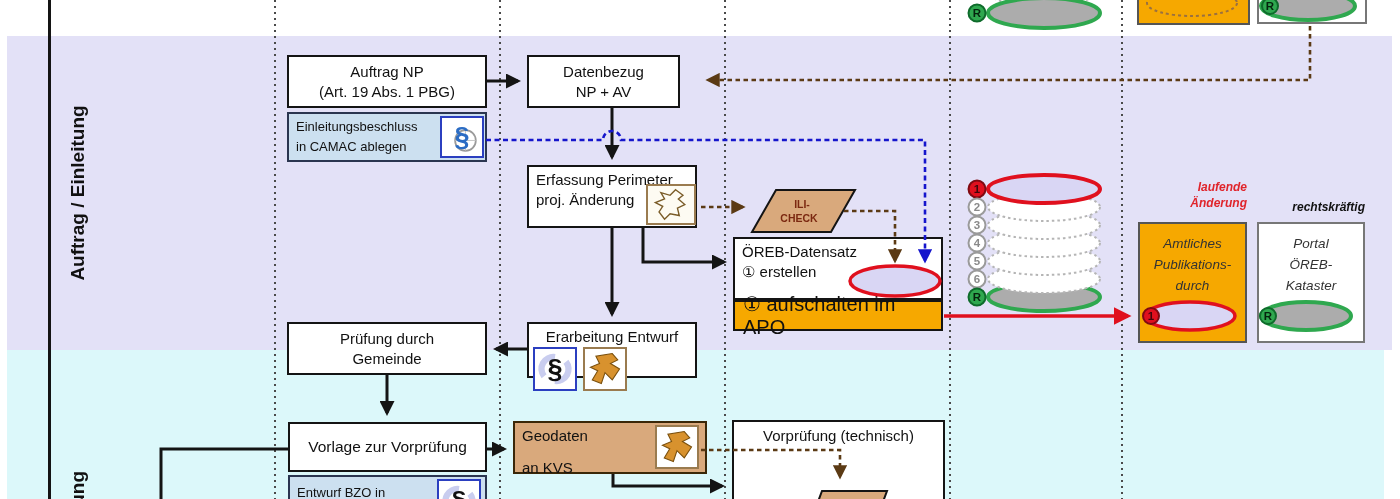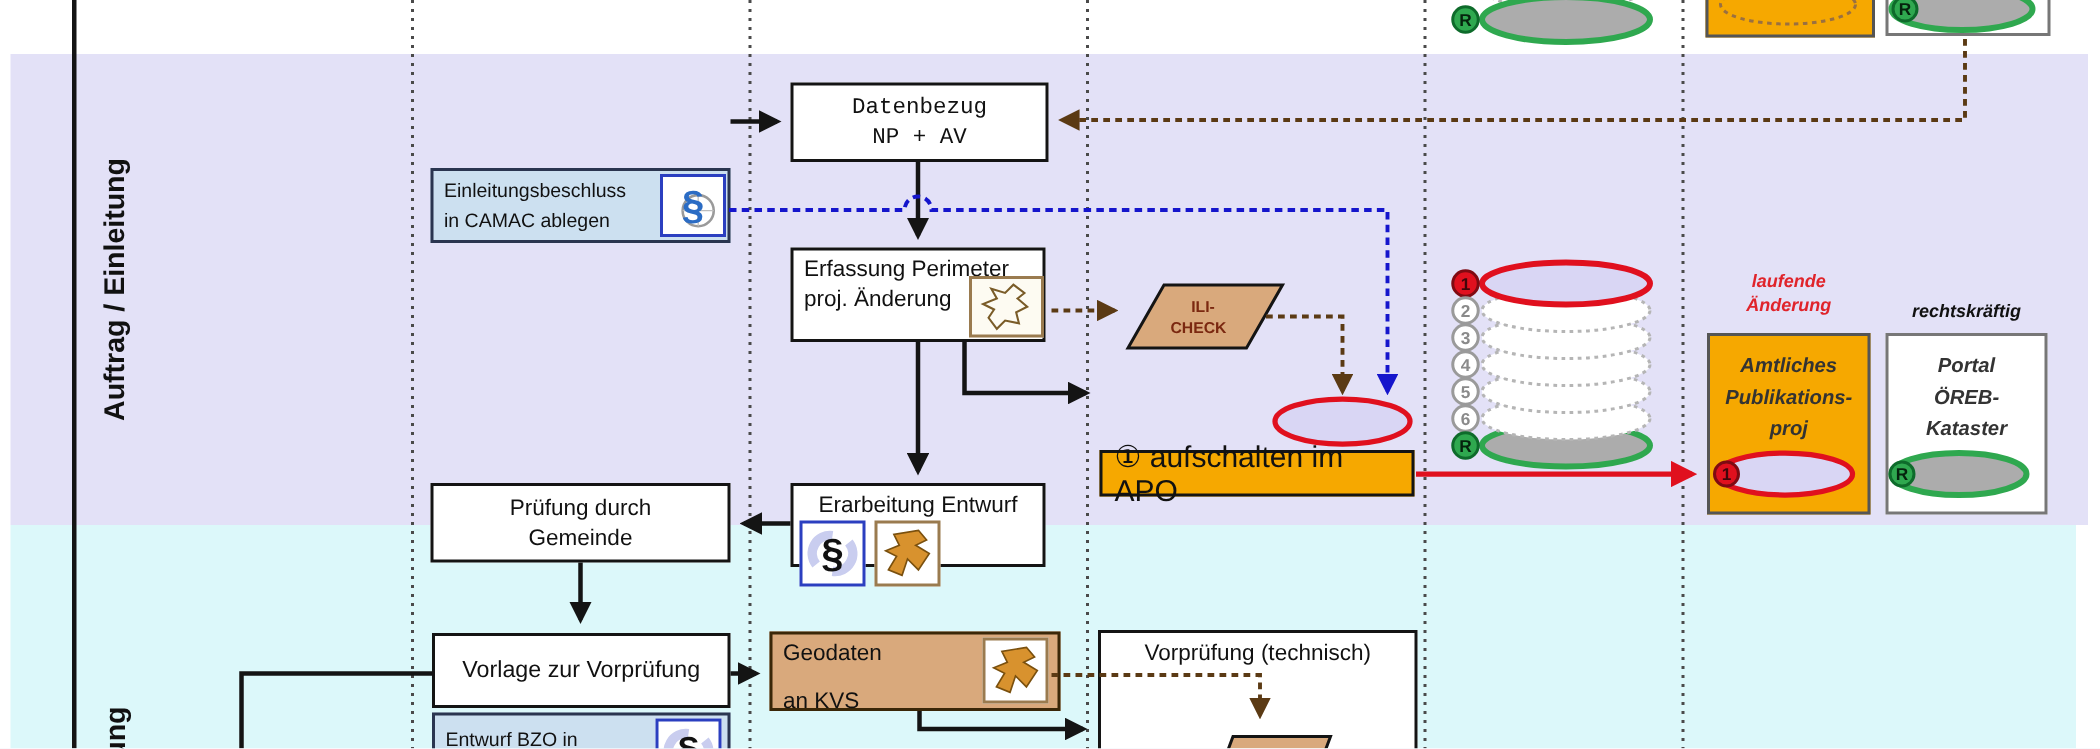--- a/index.html
+++ b/index.html
@@ -15,24 +15,24 @@
   .lane-label span{transform:rotate(-90deg);white-space:nowrap;font-weight:bold;font-size:19px;}
   .box{position:absolute;box-sizing:border-box;background:#fff;border:2.5px solid #141414;
        display:flex;flex-direction:column;align-items:center;justify-content:center;
        font-size:15px;line-height:1.3;text-align:center;z-index:3;}
   .box.left-text{align-items:flex-start;text-align:left;padding-left:7px;justify-content:flex-start;padding-top:3px;}
   .doc{background:#CCE0F0;border-width:2px;border-color:#2a3550;font-size:13px;line-height:1.55;z-index:3;}
   .tan{background:#D9A97C;border:2px solid #3a2708;gap:12px;}
   .orangebox{background:#F6A800;}
   .apo-bar{position:absolute;box-sizing:border-box;background:#F6A800;border:2.5px solid #141414;
            display:flex;align-items:center;padding-left:8px;font-size:20px;z-index:3;}
-  .pubbox{border:2px solid #555;font-style:italic;font-weight:bold;font-size:13.5px;color:#333;
+  .pubbox{border:2px solid #555;font-style:italic;font-weight:normal;font-size:13.5px;color:#333;
           justify-content:flex-start;padding-top:10px;line-height:1.55;}
   .portalbox{border-color:#777;text-align:right;}
-  .note{position:absolute;text-align:center;font-style:italic;font-weight:bold;font-size:12px;line-height:1.3;z-index:3;}
+  .note{position:absolute;text-align:right;font-style:italic;font-weight:bold;font-size:12px;line-height:1.3;z-index:3;}
   .icon{position:absolute;box-sizing:border-box;background:#fff;z-index:6;}
   .blue-icon{border:2px solid #2B3FC0;}
   .tan-icon{border:2px solid #9a7b4f;}
   .icon svg{position:absolute;inset:0;width:100%;height:100%;}
   .glyph{position:absolute;inset:0;display:flex;align-items:center;justify-content:center;
          font-weight:bold;font-size:27px;z-index:2;}
   .glyph.blue{color:#2B6CC4;}
   .overlay{position:absolute;left:0;top:0;z-index:8;pointer-events:none;}
 </style>
 </head>
@@ -53,47 +53,55 @@
   <div class="lane-label" style="top:36px;height:314px;">
     <span>Auftrag / Einleitung</span>
   </div>
   <div class="lane-label" style="top:472px;height:100px;">
     <span>Vorprüfung</span>
   </div>
 
   <div class="box orangebox pubbox" style="left:1137px;top:-30px;width:113px;height:55px;"></div>
   <div class="box portalbox" style="left:1257px;top:-30px;width:110px;height:54px;border-width:2px;"></div>
 
+  <div class="box" style="left:287px;top:55px;width:200px;height:53px;">
+    <span>Auftrag NP</span>
+    <span>(Art. 19 Abs. 1 PBG)</span>
+  </div>
   <div class="box doc left-text" style="left:287px;top:112px;width:200px;height:50px;">
     <span>Einleitungsbeschluss</span>
     <span>in CAMAC ablegen</span>
   </div>
   <div class="icon blue-icon" style="left:440px;top:116px;width:44px;height:42px;">
     <svg viewBox="0 0 44 44">
       <circle cx="26" cy="26" r="12" fill="none" stroke="#9a9a9a" stroke-width="2"></circle>
       <path d="M14 26 H38 M26 14 V38" stroke="#bdbdbd" stroke-width="1"></path>
     </svg>
     <span class="glyph blue">§</span>
   </div>
 
-  <div class="box" style="left:527px;top:55px;width:172px;height:53px;font-family:Liberation Mono, monospace;">
+  <div class="box" style="left:527px;top:55px;width:153px;height:53px;">
     <span>Datenbezug</span>
     <span>NP + AV</span>
   </div>
 
   <div class="box left-text" style="left:527px;top:165px;width:170px;height:63px;">
     <span>Erfassung Perimeter</span>
     <span>proj. Änderung</span>
   </div>
   <div class="icon tan-icon" style="left:646px;top:184px;width:50px;height:41px;background:#FDFBF2;">
     <svg viewBox="0 0 50 40">
       <path d="M30 4 L38 10 L33 14 L40 20 L32 24 L34 32 L24 30 L18 36 L12 28 L16 22 L8 18 L18 14 L14 7 L24 10 Z" fill="none" stroke="#7a5c28" stroke-width="1.5"></path>
     </svg>
   </div>
 
+  <div class="box left-text" style="left:733px;top:237px;width:210px;height:63px;">
+    <span>ÖREB-Datensatz</span>
+    <span>① erstellen</span>
+  </div>
   <div class="apo-bar" style="left:733px;top:300px;width:210px;height:31px;">
     <span>① aufschalten im APO</span>
   </div>
 
   <div class="box" style="left:287px;top:322px;width:200px;height:53px;">
     <span>Prüfung durch</span>
     <span>Gemeinde</span>
   </div>
   <div class="box" style="left:527px;top:322px;width:170px;height:56px;justify-content:flex-start;padding-top:3px;text-align:right;">
     <span>Erarbeitung Entwurf</span>
@@ -142,21 +150,21 @@
   <div class="note" style="left:1138px;top:180px;width:109px;color:#E0242B;">
     <span>laufende</span><br>
     <span>Änderung</span>
   </div>
   <div class="note" style="left:1257px;top:200px;width:108px;color:#111;">
     <span>rechtskräftig</span>
   </div>
   <div class="box orangebox pubbox" style="left:1138px;top:222px;width:109px;height:121px;">
     <span>Amtliches</span>
     <span>Publikations-</span>
-    <span>proj</span>
+    <span>durch</span>
   </div>
   <div class="box pubbox portalbox" style="left:1257px;top:222px;width:108px;height:121px;background:#fff;">
     <span>Portal</span>
     <span>ÖREB-</span>
     <span>Kataster</span>
   </div>
 
   <svg class="overlay" width="1400" height="499" viewBox="0 0 1400 499">
     <defs>
       <marker id="mB" markerWidth="5" markerHeight="5" refX="4" refY="2.5" orient="auto">

